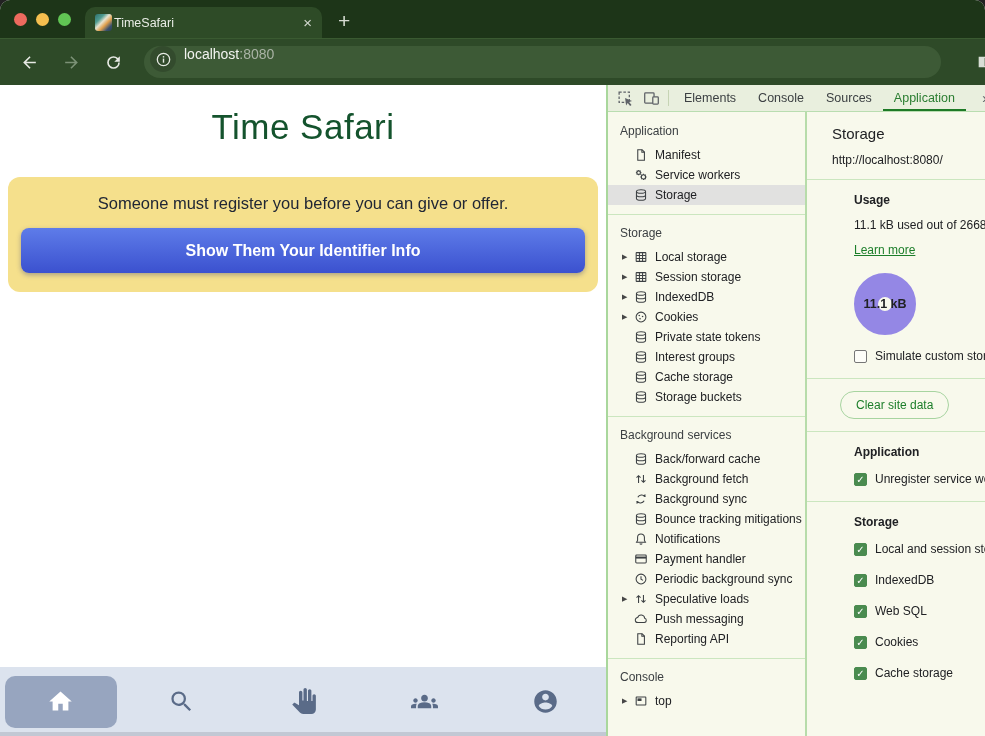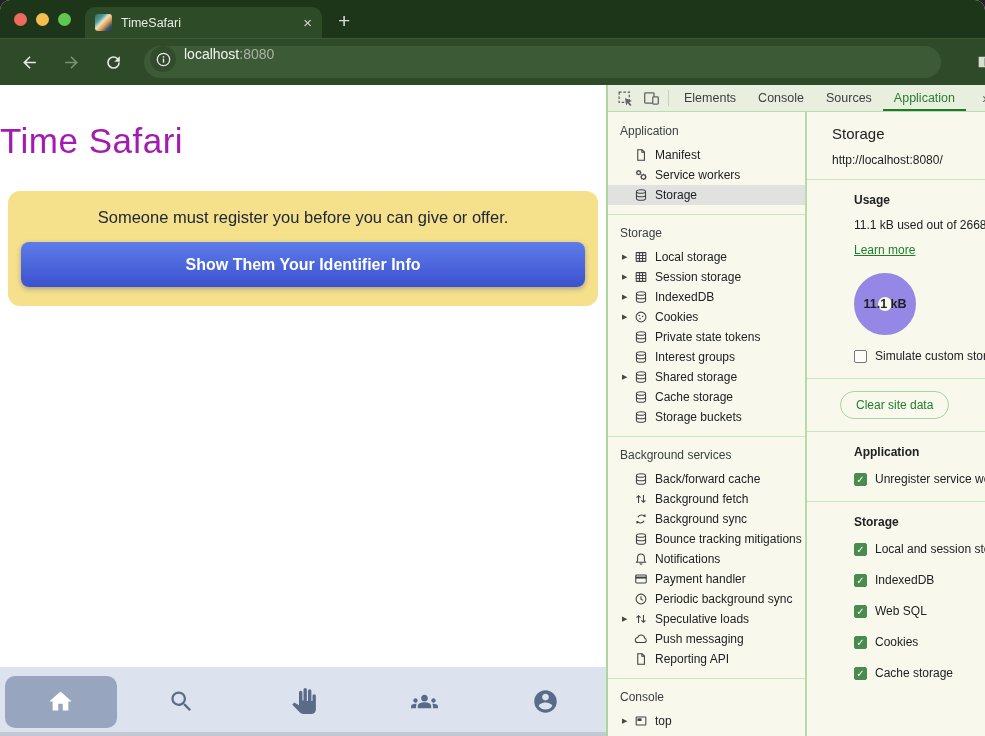--- a/index.html
+++ b/index.html
@@ -5,21 +5,21 @@
   * { margin:0; padding:0; box-sizing:border-box; }
   html,body { background:#222; }
   body { font-family:"Liberation Sans", sans-serif; }
   .window { width:985px; height:736px; position:relative; overflow:hidden; background:#fff; border-radius:10px 10px 0 0; }
 
   
   .tabstrip { height:38px; background:#1d3518; position:relative; }
   .traffic { position:absolute; top:13px; left:14px; display:flex; gap:9px; }
   .traffic span { width:13px; height:13px; border-radius:50%; display:block; }
   .t-red { background:#ed6a5e; } .t-yellow { background:#f5bf4f; } .t-green { background:#61c554; }
-  .tab { position:absolute; left:85px; top:7px; width:237px; height:31px; background:#2e4b27; border-radius:10px 10px 0 0; display:flex; align-items:center; padding:0 10px; gap:9px; }
+  .tab { position:absolute; left:85px; top:7px; width:237px; height:31px; background:#2e4b27; border-radius:10px 10px 0 0; display:flex; align-items:center; padding:0 10px; gap:2px; }
   .favicon { width:17px; height:17px; border-radius:3px; background:
       linear-gradient(135deg,#2f6f6d 0%,#4f9b90 28%,#e8e3cf 45%,#e0a04e 62%,#39506e 82%,#27414f 100%); flex:0 0 17px; }
   .tab-title { color:#e9ece6; font-size:12.5px; flex:1; white-space:nowrap; overflow:hidden; }
   .tab-close { color:#d2d8ce; font-size:15px; line-height:15px; cursor:default; }
   .newtab { position:absolute; left:338px; top:9px; color:#d6dcd2; font-size:21px; font-weight:300; }
   .toolbar { height:47px; background:#2e4a28; border-top:1px solid #3a5a31; display:flex; align-items:center; padding:0 12px; gap:8px; position:relative; }
   .nav-ic { width:34px; height:34px; display:flex; align-items:center; justify-content:center; color:#e7eae4; }
   .nav-ic svg { width:19px; height:19px; }
   .nav-ic.dim { color:#7b9176; }
   .omnibox { flex:1; height:32px; margin-left:6px; margin-right:32px; background:#3d5a36; border-radius:16px; display:flex; align-items:flex-start; padding:0 6px; gap:8px; }
@@ -27,21 +27,21 @@
   .info-bub svg { width:15px; height:15px; }
   .url { font-size:14px; white-space:nowrap; }
   .url .host { color:#f2f4f0; } .url .port { color:#a9b3a5; }
   .tb-extra { position:absolute; right:-7px; top:15px; color:#d9ded5; }
 
   
   .content { display:flex; height:651px; }
 
   
   .page { width:606px; background:#fff; position:relative; overflow:hidden; }
-  .page h1 { margin-top:36px; font-size:35px; font-weight:400; color:#a21caf; letter-spacing:.5px; }
+  .page h1 { margin-top:22px; text-align:center; font-size:35px; font-weight:400; color:#14532d; letter-spacing:.5px; }
   .alert { margin:30px 8px 0; background:#f5e08c; border-radius:12px; padding:17px 13px 19px; }
   .alert p { text-align:center; font-size:16.5px; color:#212735; margin-bottom:15px; }
   .alert button { display:block; width:100%; height:45px; border:none; border-radius:8px;
       background:linear-gradient(#5e7ce9,#3b51cf); color:#fff; font-weight:700; font-size:16px;
       font-family:inherit; box-shadow:0 2px 5px rgba(30,40,120,.35); }
   .card { margin:28px 8px 0; background:#eef1f6; border-radius:12px; padding:16px 22px 38px; }
   .card-head { display:flex; align-items:center; justify-content:space-between; }
   .card-head h2 { font-size:22px; font-weight:800; color:#101726; }
   .filter-btn { border:none; border-radius:6px; padding:6px 13px; color:#fff; font-weight:700; font-size:13.5px;
       font-family:inherit; background:linear-gradient(#61718a,#46566d); box-shadow:0 1px 2px rgba(0,0,0,.3); }
@@ -382,27 +382,20 @@
                 <span class="lbl">Private state tokens</span>
               </div>
             <div class="dt-row">
                 <span class="tri"></span>
                 <svg class="dt-icon">
                   <use href="#i-db"></use>
                 </svg>
                 <span class="lbl">Interest groups</span>
               </div>
             <div class="dt-row">
-                <span class="tri show"></span>
-                <svg class="dt-icon">
-                  <use href="#i-db"></use>
-                </svg>
-                <span class="lbl">Shared storage</span>
-              </div>
-            <div class="dt-row">
                 <span class="tri"></span>
                 <svg class="dt-icon">
                   <use href="#i-db"></use>
                 </svg>
                 <span class="lbl">Cache storage</span>
               </div>
             <div class="dt-row">
                 <span class="tri"></span>
                 <svg class="dt-icon">
                   <use href="#i-db"></use>

